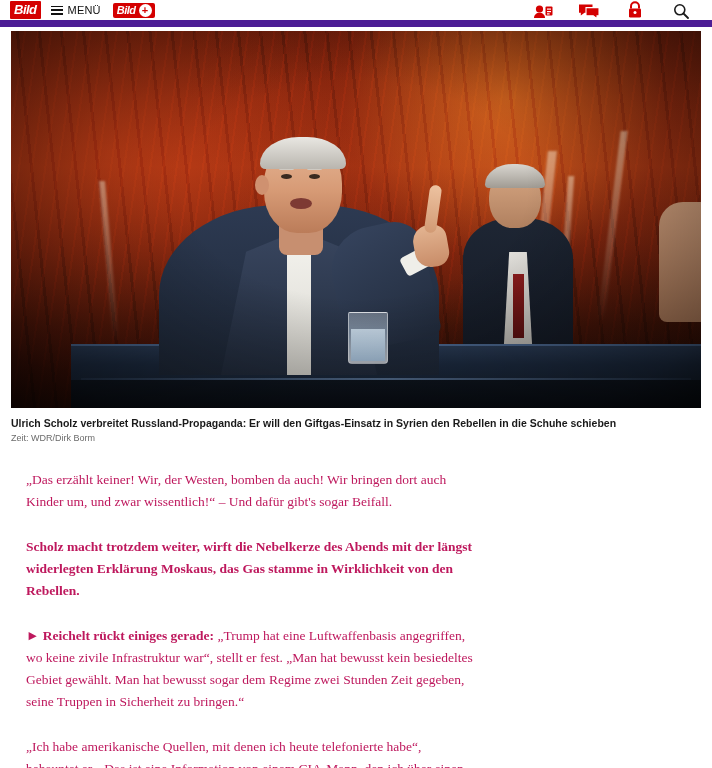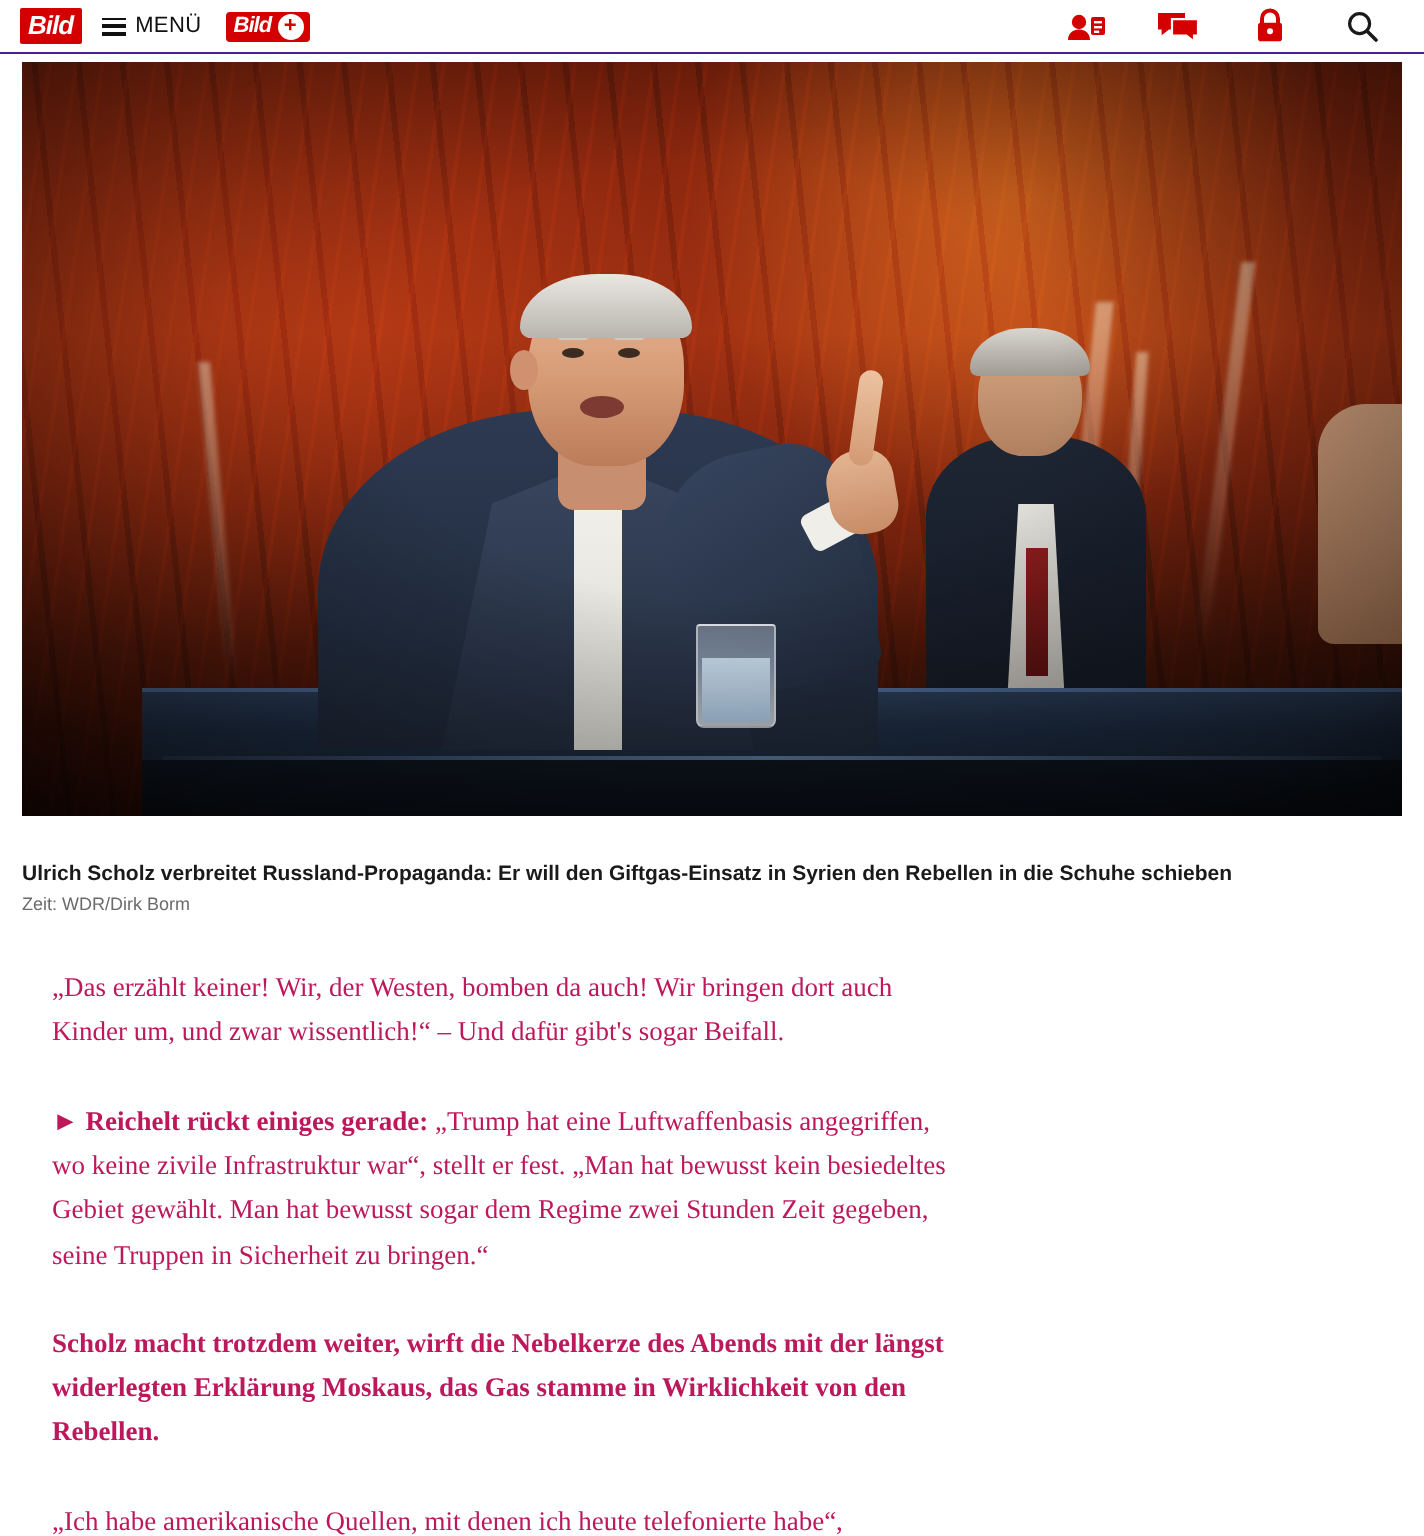--- a/index.html
+++ b/index.html
@@ -17,21 +17,21 @@
   }
 
   
   .topbar {
     height: 27px;
     background: #ffffff;
     display: flex;
     align-items: center;
     padding: 0 8px 0 10px;
     position: relative;
-    border-bottom: 1px solid #4c1d95;
+    border-bottom: 7px solid #4c1d95;
   }
   .bild-logo {
     background: #d40000;
     color: #ffffff;
     font-weight: bold;
     font-style: italic;
     font-size: 13px;
     line-height: 16px;
     padding: 1px 4px 1px 4px;
     letter-spacing: -0.5px;
@@ -371,21 +371,21 @@
     filter: blur(1px);
   }
   .beam1 { left: 528px; top: 120px; width: 9px; height: 170px; transform: skewX(-6deg); }
   .beam2 { left: 552px; top: 145px; width: 6px; height: 150px; transform: skewX(-4deg); }
   .beam3 { left: 598px; top: 100px; width: 7px; height: 190px; transform: skewX(-7deg); }
   .beam4 { left: 95px;  top: 150px; width: 6px; height: 160px; transform: skewX(5deg); }
 
   
   .caption-wrap {
     width: 690px;
-    margin: 14px auto;
+    margin: 0 auto;
     padding: 8px 0 0 0;
   }
   .caption {
     font-size: 10.5px;
     font-weight: bold;
     color: #1a1a1a;
     line-height: 1.35;
   }
   .credit {
     font-size: 9px;
@@ -527,20 +527,20 @@
 
   <div class="caption-wrap">
     <div class="caption">Ulrich Scholz verbreitet Russland-Propaganda: Er will den Giftgas-Einsatz in Syrien den Rebellen in die Schuhe schieben</div>
     <div class="credit">Zeit: WDR/Dirk Borm</div>
   </div>
 
   <div class="body-wrap">
 
     <p class="para first">„Das erzählt keiner! Wir, der Westen, bomben da auch! Wir bringen dort auch Kinder um, und zwar wissentlich!“ – Und dafür gibt's sogar Beifall.</p>
 
+    <p class="para bold-block">Scholz macht trotzdem weiter, wirft die Nebelkerze des Abends mit der längst widerlegten Erklärung Moskaus, das Gas stamme in Wirklichkeit von den Rebellen.</p>
+
     <p class="para"><b class="arrow">► Reichelt rückt einiges gerade:</b><span> „Trump hat eine Luftwaffenbasis angegriffen, wo keine zivile Infrastruktur war“, stellt er fest. „Man hat bewusst kein besiedeltes Gebiet gewählt. Man hat bewusst sogar dem Regime zwei Stunden Zeit gegeben, seine Truppen in Sicherheit zu bringen.“</span></p>
-
-    <p class="para bold-block">Scholz macht trotzdem weiter, wirft die Nebelkerze des Abends mit der längst widerlegten Erklärung Moskaus, das Gas stamme in Wirklichkeit von den Rebellen.</p>
 
     <p class="para">„Ich habe amerikanische Quellen, mit denen ich heute telefonierte habe“, behauptet er. „Das ist eine Information von einem CIA-Mann, den ich über einen Kontaktmann kenne ...“</p>
 
   </div>
 </div>
 
 </body></html>

